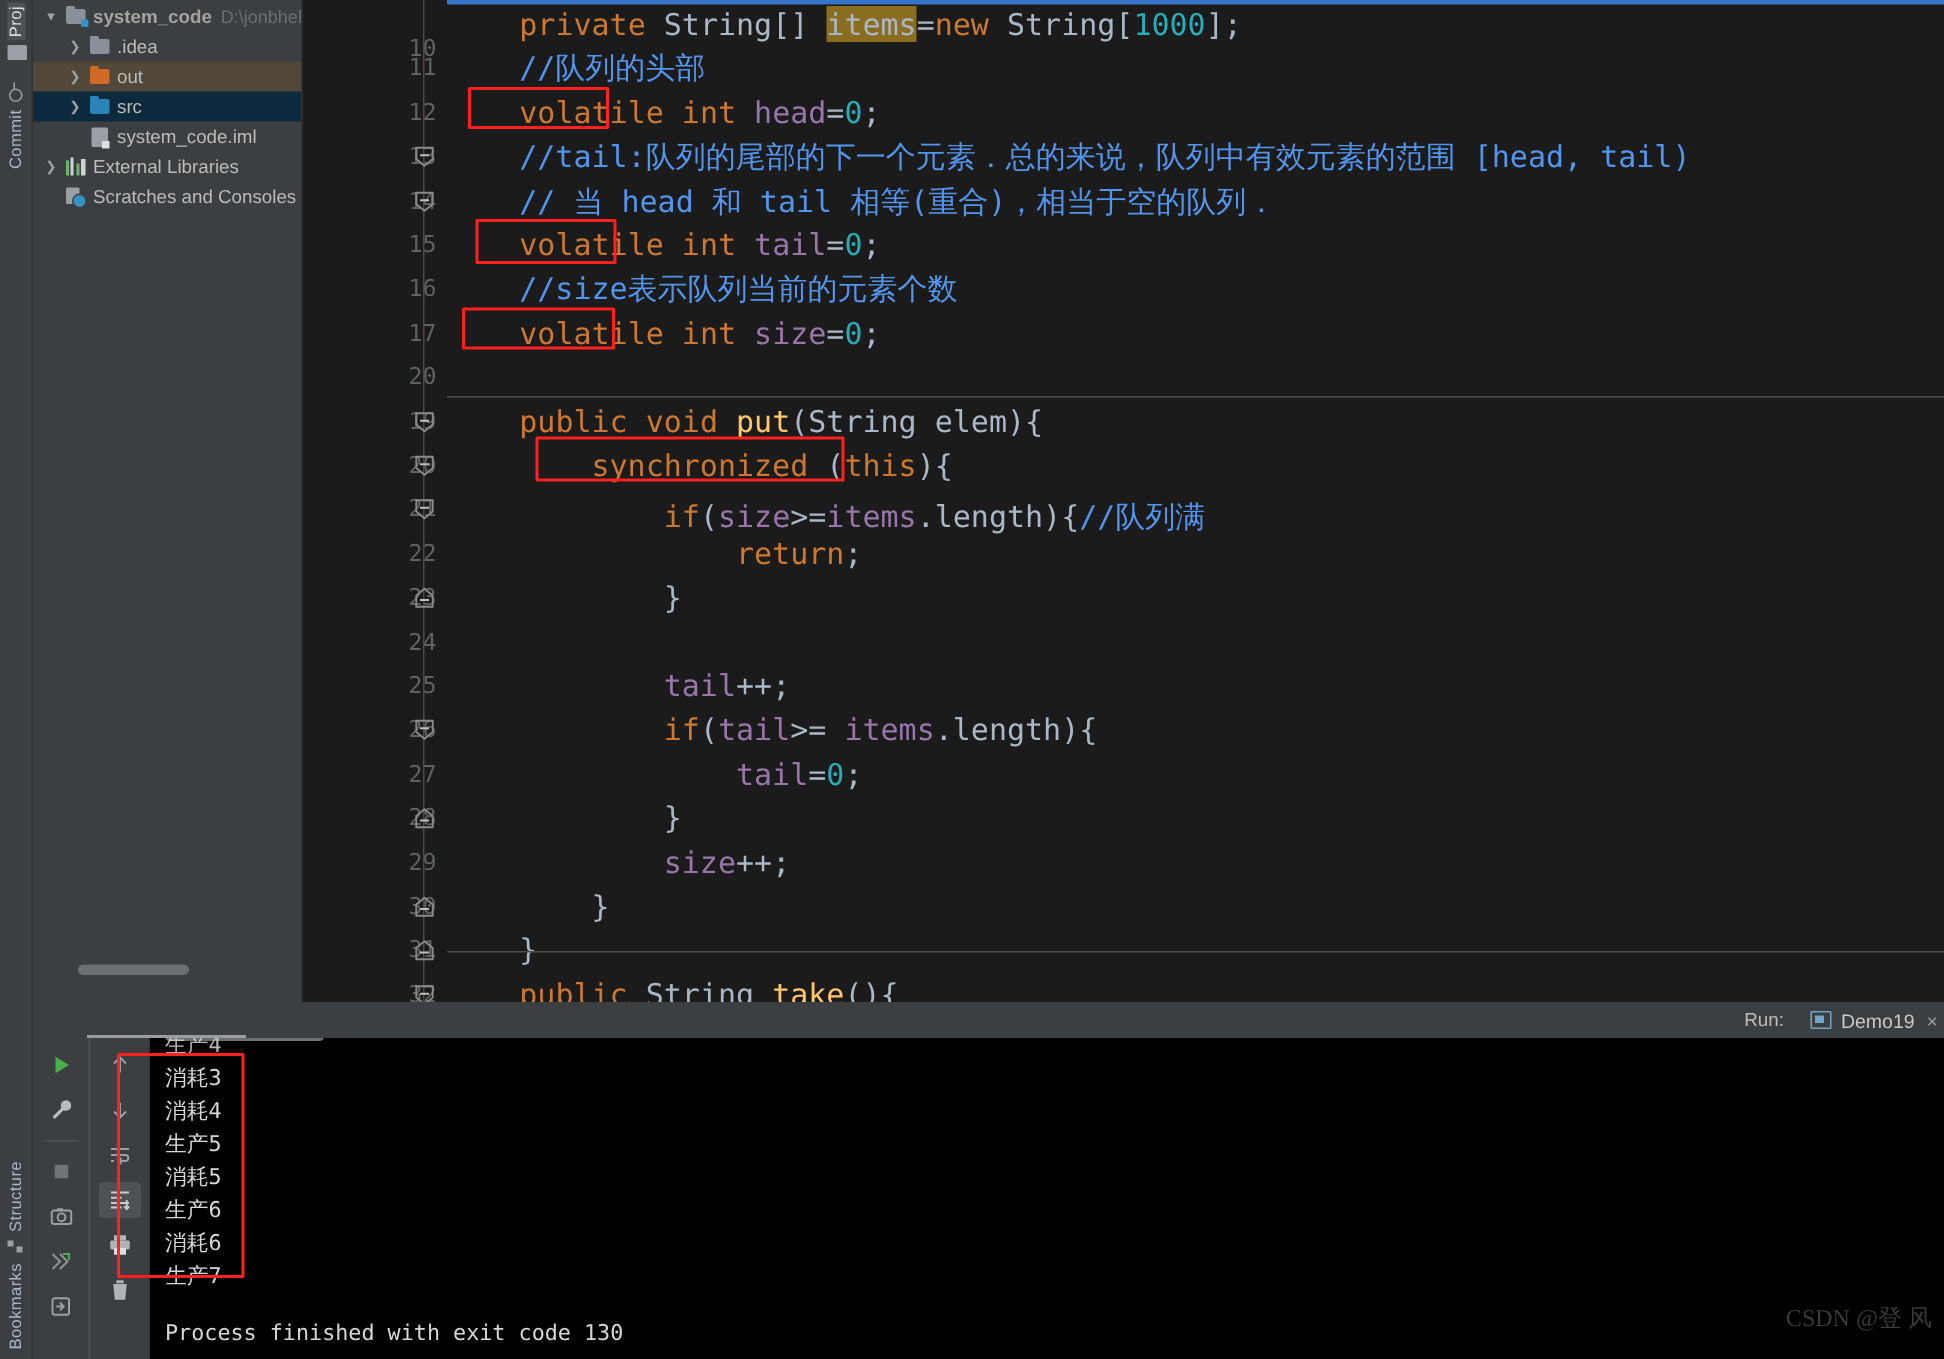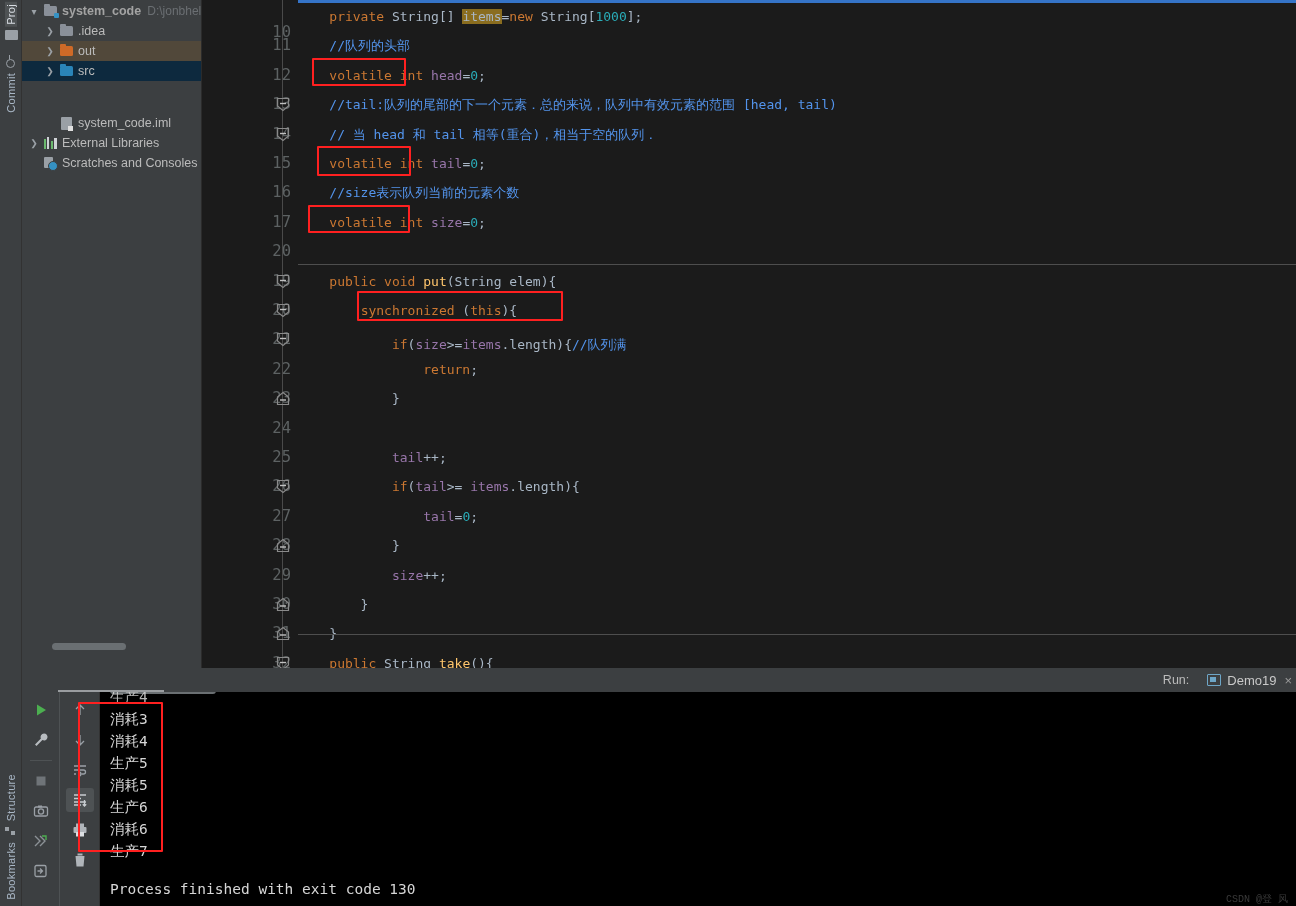--- a/index.html
+++ b/index.html
@@ -169,21 +169,21 @@
     width: 96px; height: 668px;
     background: #1b1b1b;
   }
   .code-area {
     position: absolute; left: 96px; top: 0;
     right: 0; height: 668px;
   }
   .codeline {
     height: 29.4px; line-height: 29.4px;
     font-family: "DejaVu Sans Mono", "Liberation Mono", monospace;
-    font-size: 13px;
+    font-size: 20px;
     white-space: pre;
     color: #a9b7c6;
   }
   .lnum {
     position: absolute; right: 0; width: 54px;
     text-align: right; padding-right: 7px;
     font-family: "DejaVu Sans Mono", "Liberation Mono", monospace;
     font-size: 15.5px; line-height: 29.4px; height: 29.4px;
     color: #5d6263;
   }
@@ -288,23 +288,23 @@
     line-height: 22px;
     color: #d6d6d6;
     white-space: pre;
     padding-left: 10px;
   }
   .console-scroll {
     position:absolute; left:10px; top:-4px; width:106px; height:6px;
     background:#6a6f72; border-radius:3px;
   }
   .watermark {
-    position:absolute; right: 8px; bottom: 0;
-    font-size: 10px; color:#3a3a3a;
-    font-family: Liberation Mono, monospace;
+    position:absolute; right: 8px; bottom: 16px;
+    font-size: 16px; color:#3a3a3a;
+    font-family: Liberation Serif, serif;
     white-space: pre;
   }
 </style>
 </head>
 <body>
 
 <div id="app">
 
   <div class="tool-strip">
     <div class="vtab vtab-project active">
@@ -357,21 +357,21 @@
           </span>
           <span class="tree-label">out</span>
         </div>
         <div class="tree-row sel-blue" style="padding-left: 20px;">
           <span class="arrow right"></span>
           <span class="tree-icon">
             <span class="fi fi-blue"></span>
           </span>
           <span class="tree-label">src</span>
         </div>
-        <div class="tree-row" style="padding-left: 20px; margin-top: 32px;">
+        <div class="tree-row" style="padding-left: 20px;">
           <span class="arrow "></span>
           <span class="tree-icon">
             <span class="ic-iml"></span>
           </span>
           <span class="tree-label">system_code.iml</span>
         </div>
         <div class="tree-row" style="padding-left: 4px;">
           <span class="arrow right"></span>
           <span class="tree-icon">
             <span class="ic-lib">

